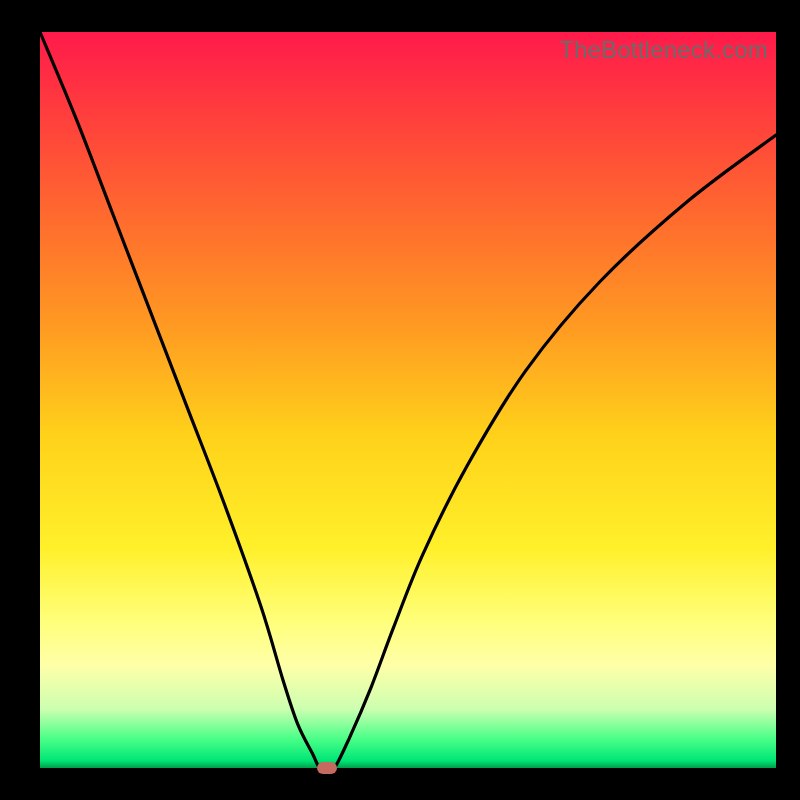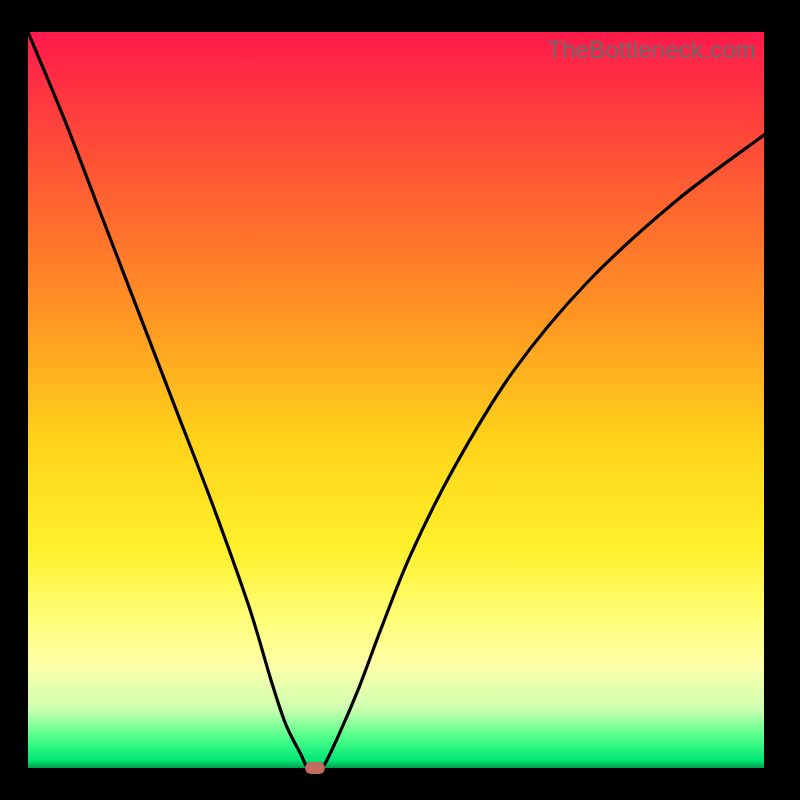--- a/index.html
+++ b/index.html
@@ -14,21 +14,21 @@
   .frame {
     position: absolute;
     left: 0;
     top: 0;
     width: 800px;
     height: 800px;
     background: #000;
   }
   .plot {
     position: absolute;
-    left: 28px;
+    left: 40px;
     top: 32px;
     width: 736px;
     height: 736px;
     
     background: linear-gradient(to bottom,
       #ff1a4b 0%,
       #ff3a3e 10%,
       #ff6a2e 25%,
       #ff9a22 40%,
       #ffd21a 55%,

